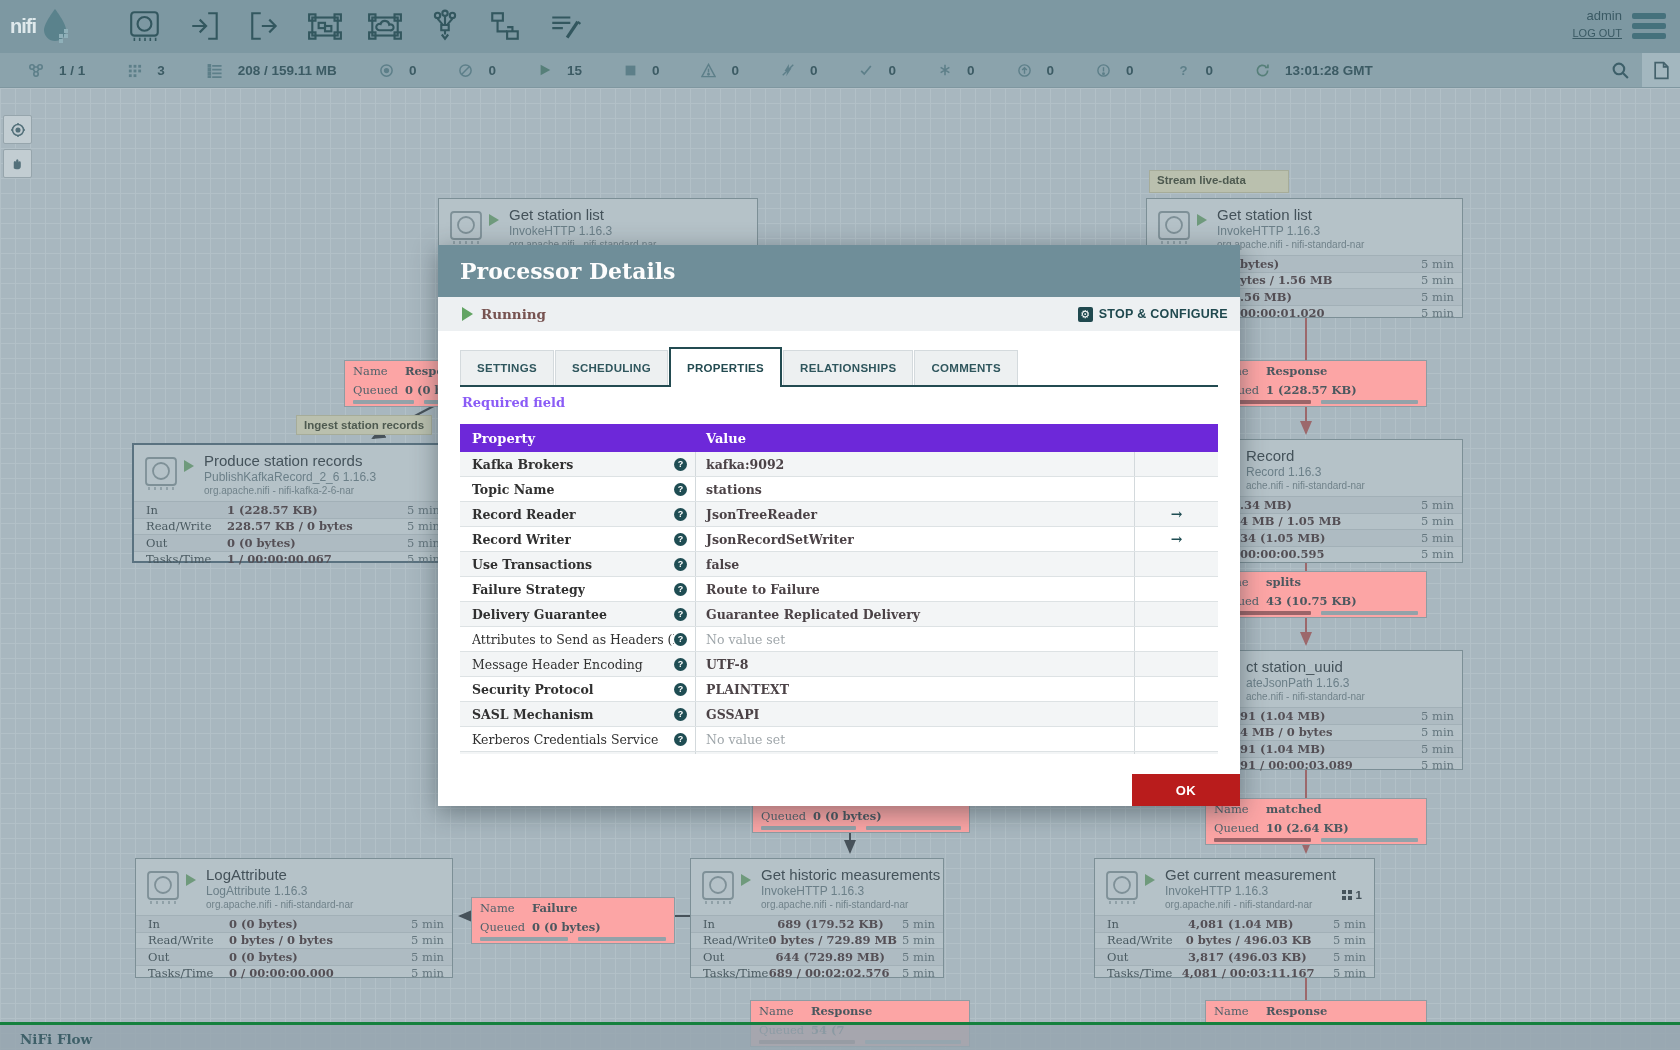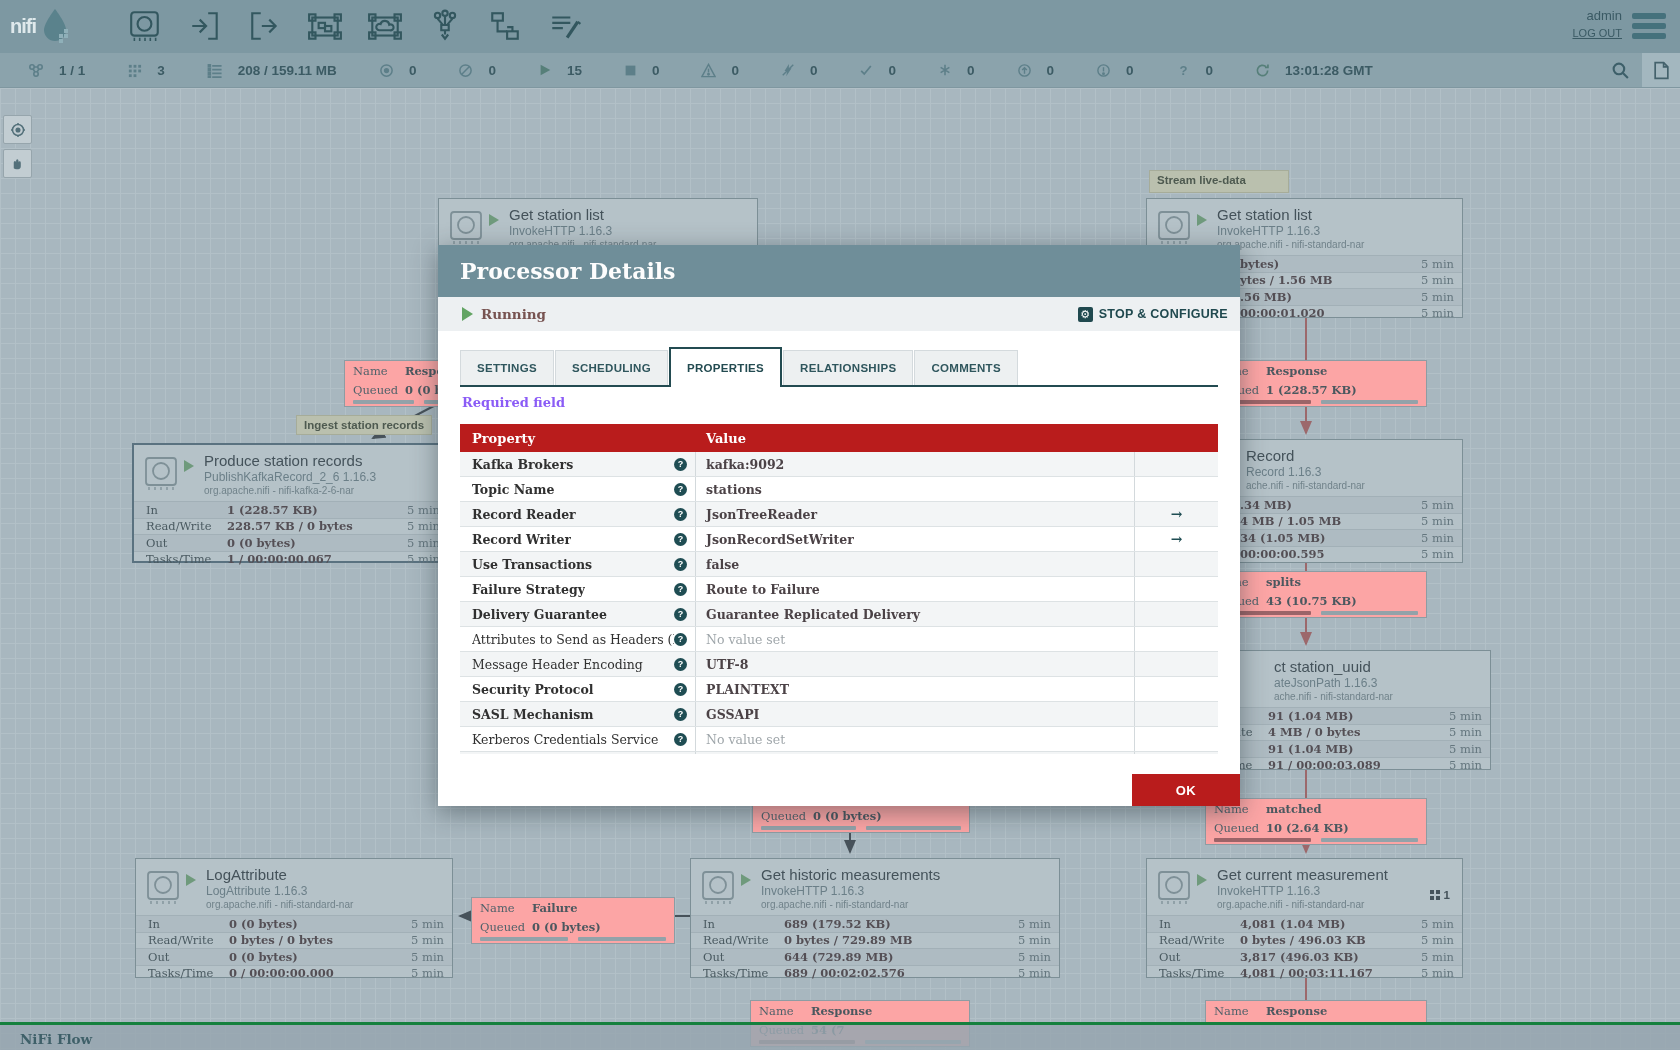--- a/index.html
+++ b/index.html
@@ -68,44 +68,44 @@
   #run-tri-m{width:0;height:0;border-left:11px solid #62a463;border-top:7px solid transparent;border-bottom:7px solid transparent;margin-left:24px;}
   #run-label{font-family:"DejaVu Serif",serif;font-size:13.5px;font-weight:bold;color:#775351;margin-left:8px;}
   #stopcfg{position:absolute;right:12px;top:0;height:34px;display:flex;align-items:center;gap:6px;cursor:pointer;}
   #gear-ic{width:15px;height:15px;background:#20494f;border-radius:2px;color:#fff;font-size:11px;line-height:15px;text-align:center;}
   #stopcfg span.lbl{font-size:12.5px;font-weight:bold;color:#20494f;letter-spacing:.3px;}
   #tabs{position:absolute;left:22px;top:102px;width:758px;display:flex;align-items:flex-end;border-bottom:2px solid #234b51;}
   .tab{height:34px;line-height:34px;padding:0 16px;background:#edf0f1;border:1px solid #d4dadd;border-bottom:none;margin-right:1px;font-size:11.5px;font-weight:bold;color:#2f565d;letter-spacing:.3px;cursor:pointer;}
   .tab.active{height:38px;line-height:38px;background:#fff;border:2px solid #234b51;border-bottom:none;margin-bottom:-2px;color:#234b51;}
   #reqfield{position:absolute;left:24px;top:150px;font-family:"DejaVu Serif",serif;font-size:13px;font-weight:bold;color:#8b5cf6;}
   #ptable{position:absolute;left:22px;top:179px;width:758px;height:330px;overflow:hidden;}
-  #thead{display:flex;height:28px;background:#b91c1c;color:#fff;font-family:"DejaVu Serif",serif;font-size:13px;font-weight:600;align-items:center;}
+  #thead{display:flex;height:28px;background:#6d28d9;color:#fff;font-family:"DejaVu Serif",serif;font-size:13px;font-weight:600;align-items:center;}
   .col-p{width:236px;box-sizing:border-box;padding-left:12px;}
   .col-v{width:439px;box-sizing:border-box;padding-left:10px;}
   .col-x{width:83px;box-sizing:border-box;text-align:center;}
   .trow{display:flex;height:24px;align-items:center;border-bottom:1px solid #dde2e4;font-family:"DejaVu Serif",serif;font-size:12.5px;background:#fff;}
   .trow:nth-child(even){background:#f3f5f6;}
   .trow .col-p{display:flex;align-items:center;justify-content:space-between;border-right:1px solid #d3d9dc;height:100%;padding-right:8px;}
   .trow .col-v{border-right:1px solid #d3d9dc;height:100%;display:flex;align-items:center;}
   .pname{color:#303030;white-space:nowrap;overflow:hidden;}
   .req .pname{font-weight:bold;}
   .pval{color:#4b4246;font-weight:bold;white-space:nowrap;}
   .pval.unset{color:#9fa6aa;font-weight:normal;}
   .qmark{width:13px;height:13px;min-width:13px;border-radius:50%;background:#1f4d53;color:#fff;font-family:"Liberation Sans",sans-serif;font-size:9px;font-weight:bold;text-align:center;line-height:13px;}
   .goto{color:#1f4d53;font-weight:bold;font-size:14px;}
   #okbtn{position:absolute;right:0;bottom:0;width:108px;height:32px;background:#b91c1c;border:none;color:#fff;font-family:"Liberation Sans",sans-serif;font-size:13px;font-weight:bold;letter-spacing:.5px;cursor:pointer;}
   
   .pA{left:438px;top:198px;width:320px;height:120px;}
   .pB{left:132px;top:443px;width:318px;height:120px;}
   .pC{left:135px;top:858px;width:318px;height:120px;}
-  .pD{left:690px;top:858px;width:370px;height:120px;}
+  .pD{left:690px;top:858px;width:254px;height:120px;}
   .pE{left:1146px;top:198px;width:317px;height:120px;}
   .pF{left:1146px;top:439px;width:317px;height:124px;}
-  .pG{left:1174px;top:650px;width:317px;height:120px;}
-  .pH{left:1146px;top:858px;width:317px;height:120px;}
+  .pG{left:1146px;top:650px;width:317px;height:120px;}
+  .pH{left:1094px;top:858px;width:281px;height:120px;}
   .c0{left:344px;top:360px;width:150px;height:47px;}
   .c1{left:471px;top:897px;width:204px;height:47px;}
   .c2{left:752px;top:786px;width:218px;height:47px;}
   .c3{left:750px;top:1000px;width:220px;height:47px;}
   .c4{left:1205px;top:360px;width:222px;height:47px;}
   .c5{left:1205px;top:571px;width:222px;height:47px;}
   .c6{left:1205px;top:798px;width:222px;height:47px;}
   .c7{left:1205px;top:1000px;width:222px;height:24px;}
   .lab0{left:296px;top:415px;}
   .lab1{left:1149px;top:170px;width:140px;height:23px;}

